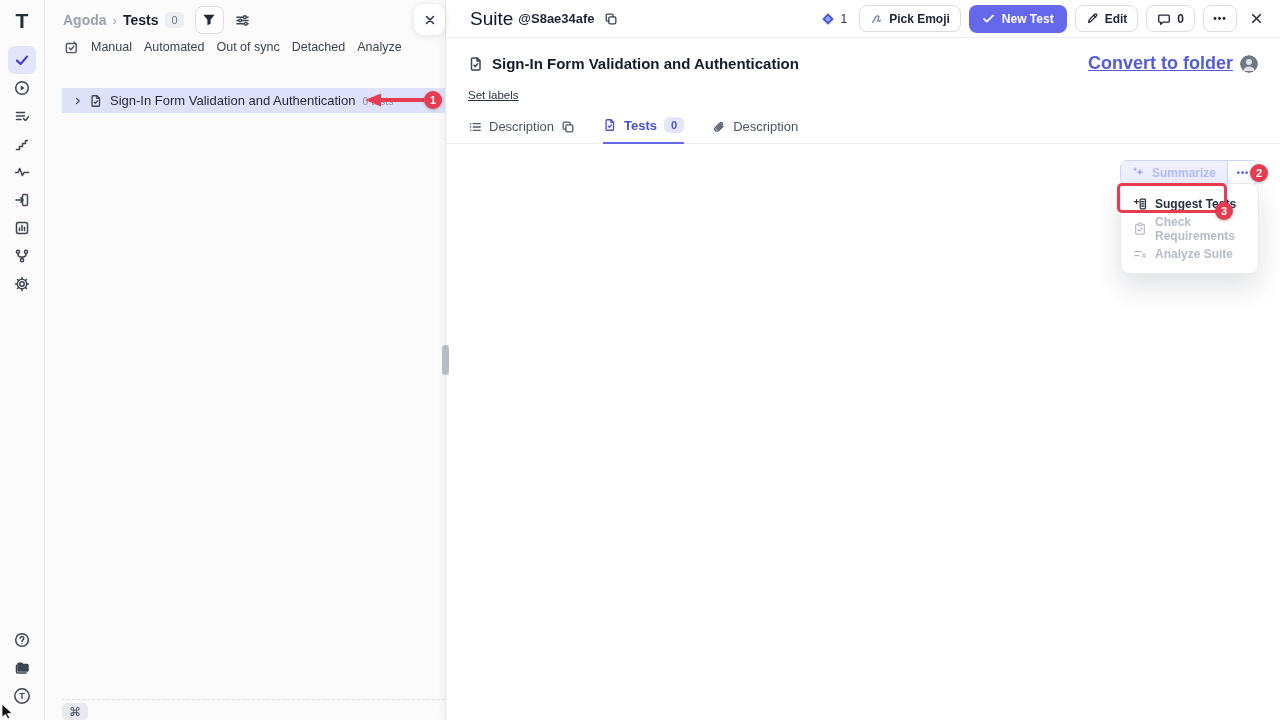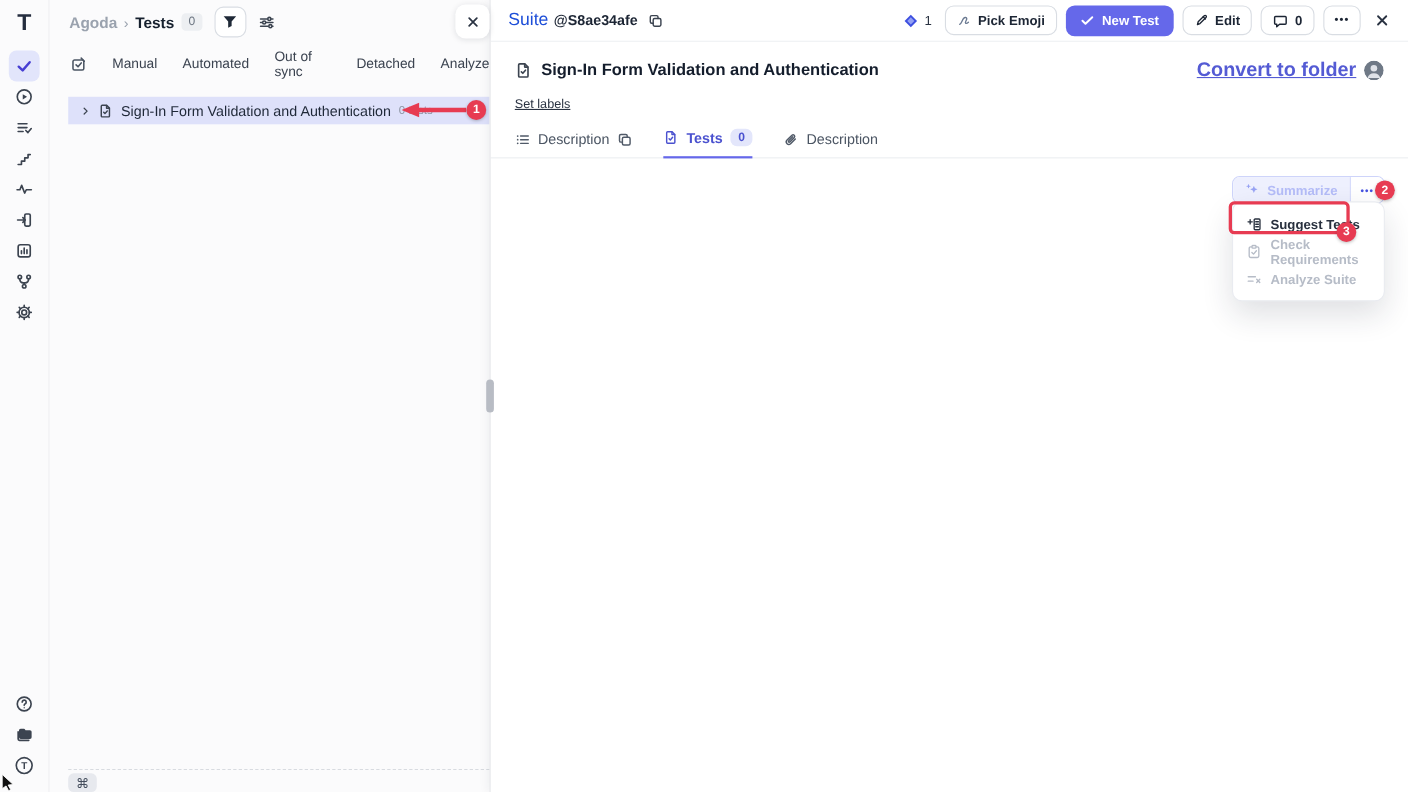--- a/index.html
+++ b/index.html
@@ -28,39 +28,39 @@
   .funnel-btn { width:29px; height:28px; margin-left:11px; border:1px solid #d9dde3; border-radius:8px;
                 background:#fff; display:flex; align-items:center; justify-content:center; color:#1f2937; }
   .search { margin-left:10px; width:150px; height:27px; border:1px solid #e2e5ea; background:#fff;
             border-radius:8px; display:flex; align-items:center; padding:0 8px; color:#9aa2ae; }
   .search input { border:0; outline:0; width:100%; font-size:12px; color:#374151; background:transparent; margin-left:6px; font-family:inherit; }
   .search input::placeholder { color:#a0a7b4; }
   .sliders-btn { margin-left:11px; color:#3c4450; background:none; border:none; display:flex; }
   .panel-close { position:absolute; left:414px; top:4px; width:31px; height:31px; background:#fff; border:none;
                  border-radius:9px; box-shadow:0 1px 6px rgba(20,25,40,.12); display:flex; align-items:center;
                  justify-content:center; color:#2a3342; z-index:5; }
-  .filter-tabs { display:flex; align-items:center; height:36px; padding-left:19px; gap:23px;
+  .filter-tabs { display:flex; align-items:flex-start; height:36px; padding-left:19px; gap:12px;
                  font-size:12.5px; color:#3b4350; font-weight:500; }
   .filter-tabs .ft-icon { color:#4b5563; display:flex; }
   .tree-row { margin:12px 0 0 17px; height:25px; background:#dee1fa; display:flex; align-items:center;
               padding-left:10px; font-size:13px; color:#1f2838; }
   .tree-row .chev { color:#3c4450; display:flex; margin-right:5px; }
   .tree-row .doc { color:#3c4450; display:flex; margin-right:7px; }
   .tree-meta { font-size:10.5px; color:#8b93a2; margin-left:7px; }
   .tree-foot { position:absolute; left:17px; right:0; bottom:0; height:21px; border-top:1px dashed #d8dbe0; padding-top:3px; }
   .cmd-badge { width:26px; height:17px; background:#e7e9ee; border-radius:5px; display:flex; align-items:center;
                justify-content:center; font-size:12px; color:#434c5b; }
 
   .divider { position:absolute; left:445px; top:0; bottom:0; width:1px; background:#e7e8ec; z-index:1; }
   .drag-handle { position:absolute; left:442px; top:345px; width:7px; height:30px; border-radius:4px; background:#b8bcc4; z-index:4; }
 
   
   .detail { position:absolute; left:446px; right:0; top:0; bottom:0; background:#fff; box-shadow:-3px 0 8px rgba(25,30,50,.05); }
   .d-header { height:38px; border-bottom:1px solid #eef0f3; display:flex; align-items:center; padding:0 16px; }
-  .suite-label { color:#1d4ed8; font-size:16px; }
+  .suite-label { color:#0f172a; font-size:19px;margin-left:8px; }
   .suite-id { font-weight:700; color:#1c2534; font-size:13px; margin-left:5px; }
   .copy-btn { background:none; border:none; color:#3c4450; display:flex; margin-left:9px; }
   .d-header-right { margin-left:auto; display:flex; align-items:center; gap:8px; }
   .gem-wrap { display:flex; align-items:center; gap:5px; font-size:12px; color:#2a3342; margin-right:4px; }
   .btn-outline { height:27px; border:1px solid #d9dde3; border-radius:8px; background:#fff; display:inline-flex;
                  align-items:center; gap:6px; padding:0 10px; font-size:12px; font-weight:600; color:#1c2534; font-family:inherit; }
   .btn-primary { height:28px; border-radius:8px; background:#6568ea; color:#fff; display:inline-flex; align-items:center;
                  gap:7px; padding:0 13px; font-size:12px; font-weight:600; border:none; font-family:inherit; }
   .more-btn { letter-spacing:1px; font-weight:800; justify-content:center; width:34px; padding:0; }
   .x-btn { color:#2a3342; background:none; border:none; display:flex; margin-left:4px; }

